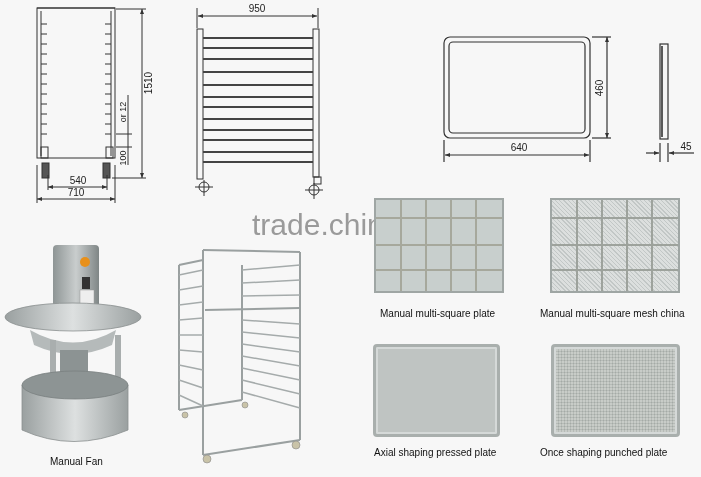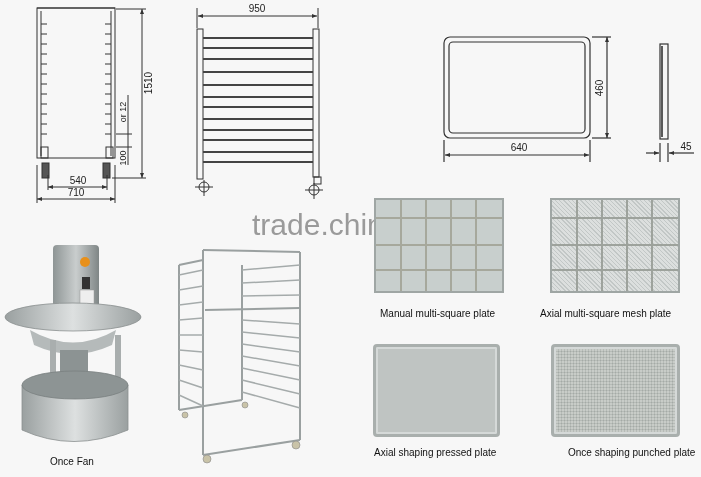--- a/index.html
+++ b/index.html
@@ -176,21 +176,21 @@
     <rect x="80" y="55" width="14" height="18" fill="#eee" stroke="#999" stroke-width="0.5"></rect>
     <ellipse cx="73" cy="82" rx="68" ry="14" fill="url(#dg)" stroke="#8a8f8f" stroke-width="0.8"></ellipse>
     <path d="M30 95 Q73 120 116 95 L112 110 Q73 128 34 110 Z" fill="#b5baba"></path>
     <rect x="50" y="105" width="6" height="75" fill="#a9aeae"></rect>
     <rect x="115" y="100" width="6" height="60" fill="#a9aeae"></rect>
     <rect x="60" y="115" width="28" height="60" fill="#8c9393"></rect>
     <path d="M22 150 L22 195 Q73 218 128 195 L128 150 Q73 170 22 150 Z" fill="url(#dg)" stroke="#8a8f8f" stroke-width="0.8"></path>
     <ellipse cx="75" cy="150" rx="53" ry="14" fill="#8d9494" stroke="#7a8080" stroke-width="0.8"></ellipse>
   </svg>
 </div>
-<div class="caption" style="left:50px;top:456px;">Once Fan</div>
+<div class="caption" style="left:50px;top:456px;">Manual Fan</div>
 
 <div class="abs" style="left:175px;top:240px;width:140px;height:225px;">
   <svg width="140" height="225" style="left:0;top:0;">
     <g stroke="#9aa0a0" stroke-width="2" fill="none">
       <line x1="4" y1="25" x2="4" y2="170"></line>
       <line x1="28" y1="10" x2="28" y2="215"></line>
       <line x1="67" y1="25" x2="67" y2="160"></line>
       <line x1="125" y1="12" x2="125" y2="200"></line>
       <line x1="28" y1="10" x2="125" y2="12"></line>
       <line x1="4" y1="25" x2="28" y2="20"></line>
@@ -251,19 +251,19 @@
       <line x1="25" y1="0" x2="25" y2="91"></line>
         <line x1="50" y1="0" x2="50" y2="91"></line>
       <line x1="75" y1="0" x2="75" y2="91"></line>
         <line x1="100" y1="0" x2="100" y2="91"></line>
       <line x1="0" y1="18" x2="126" y2="18"></line>
         <line x1="0" y1="45" x2="126" y2="45"></line>
       <line x1="0" y1="70" x2="126" y2="70"></line>
     </g>
   </svg>
 </div>
-<div class="caption" style="left:540px;top:308px;">Axial multi-square mesh plate</div>
+<div class="caption" style="left:540px;top:308px;">Manual multi-square mesh china</div>
 
 <div class="abs" style="left:373px;top:344px;width:127px;height:93px;background:#bfc4c2;border:3px solid #a9afad;border-radius:4px;box-sizing:border-box;box-shadow:inset 0 0 0 2px #d5d9d8;"></div>
 <div class="caption" style="left:374px;top:447px;">Axial shaping pressed plate</div>
 
 <div class="abs" style="left:551px;top:344px;width:129px;height:93px;background:radial-gradient(circle,#a4aaa6 0.8px,#c8ccc8 1.2px) 0 0/3px 3px;border:3px solid #a9afad;border-radius:4px;box-sizing:border-box;box-shadow:inset 0 0 0 2px #d5d9d8;"></div>
-<div class="caption" style="left:568px;top:447px;">Once shaping punched plate</div>
+<div class="caption" style="left:540px;top:447px;">Once shaping punched plate</div>
 
 </body></html>

